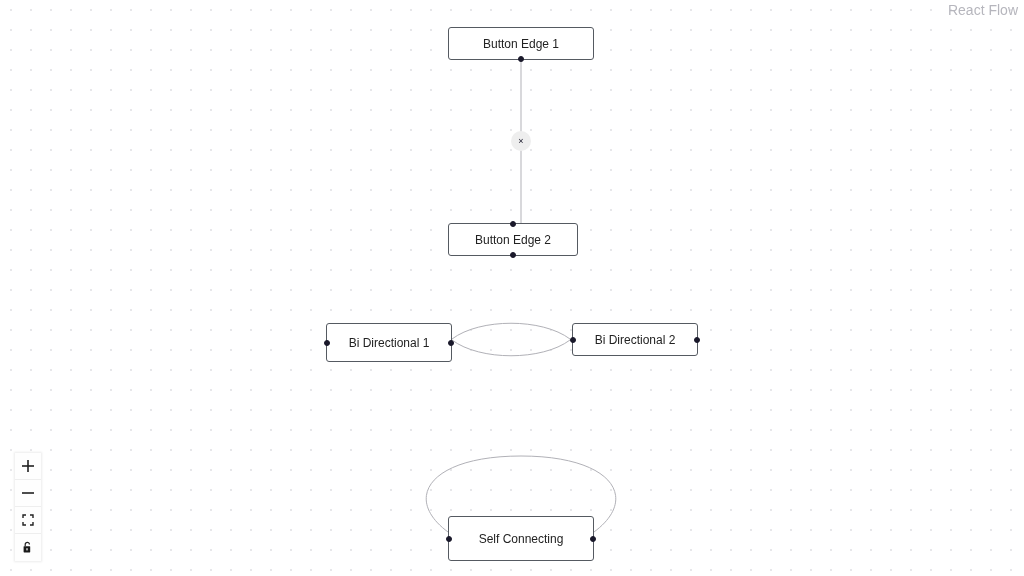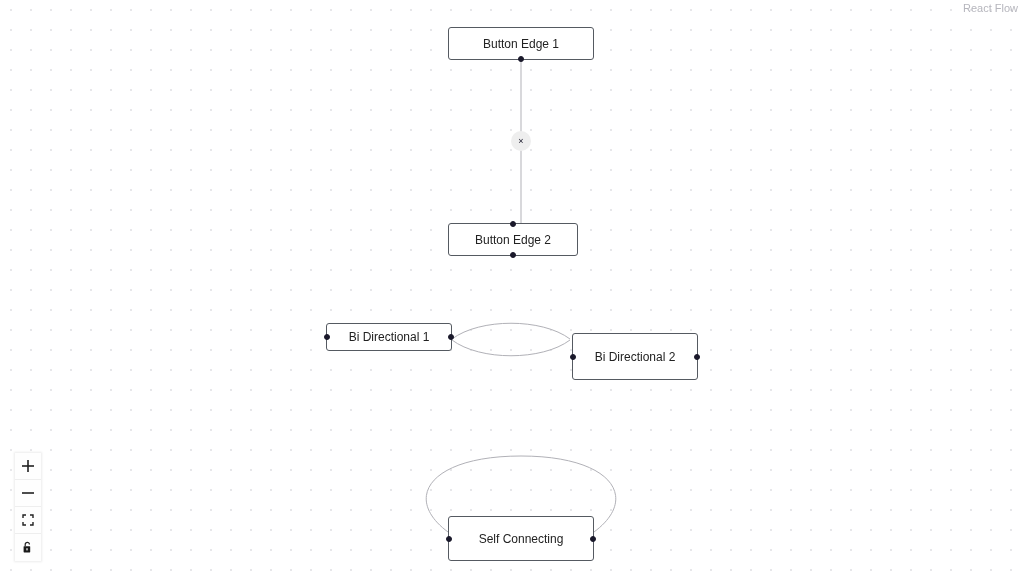--- a/index.html
+++ b/index.html
@@ -125,21 +125,21 @@
     cursor: pointer;
   }
   .ctrl-btn:last-child { border-bottom: none; }
   .ctrl-btn svg { display: block; }
 
   
   #attribution {
     position: absolute;
     right: 6px;
     top: 2px;
-    font-size: 11px;
+    font-size: 14px;
     color: #b6b6bd;
     text-decoration: none;
     font-family: "Liberation Sans", sans-serif;
   }
 </style>
 </head>
 <body>
 
 <div id="flow-canvas">
 
@@ -158,27 +158,27 @@
     <span class="rf-node-label">Button Edge 1</span>
     <div class="rf-handle handle-bottom"></div>
   </div>
 
   <div class="rf-node" id="node-button-edge-2" style="left: 448px; top: 223px; width: 130px; height: 33px;">
     <span class="rf-node-label">Button Edge 2</span>
     <div class="rf-handle handle-top"></div>
     <div class="rf-handle handle-bottom"></div>
   </div>
 
-  <div class="rf-node" id="node-bi-directional-1" style="left: 326px; top: 323px; width: 126px; height: 28px;">
+  <div class="rf-node" id="node-bi-directional-1" style="left: 326px; top: 323px; width: 126px; height: 39px;">
     <span class="rf-node-label">Bi Directional 1</span>
     <div class="rf-handle handle-left"></div>
     <div class="rf-handle handle-right"></div>
   </div>
 
-  <div class="rf-node" id="node-bi-directional-2" style="left: 572px; top: 333px; width: 126px; height: 47px;">
+  <div class="rf-node" id="node-bi-directional-2" style="left: 572px; top: 323px; width: 126px; height: 33px;">
     <span class="rf-node-label">Bi Directional 2</span>
     <div class="rf-handle handle-left"></div>
     <div class="rf-handle handle-right"></div>
   </div>
 
   <div class="rf-node" id="node-self-connecting" style="left: 448px; top: 516px; width: 146px; height: 45px;">
     <span class="rf-node-label">Self Connecting</span>
     <div class="rf-handle handle-left"></div>
     <div class="rf-handle handle-right"></div>
   </div>

